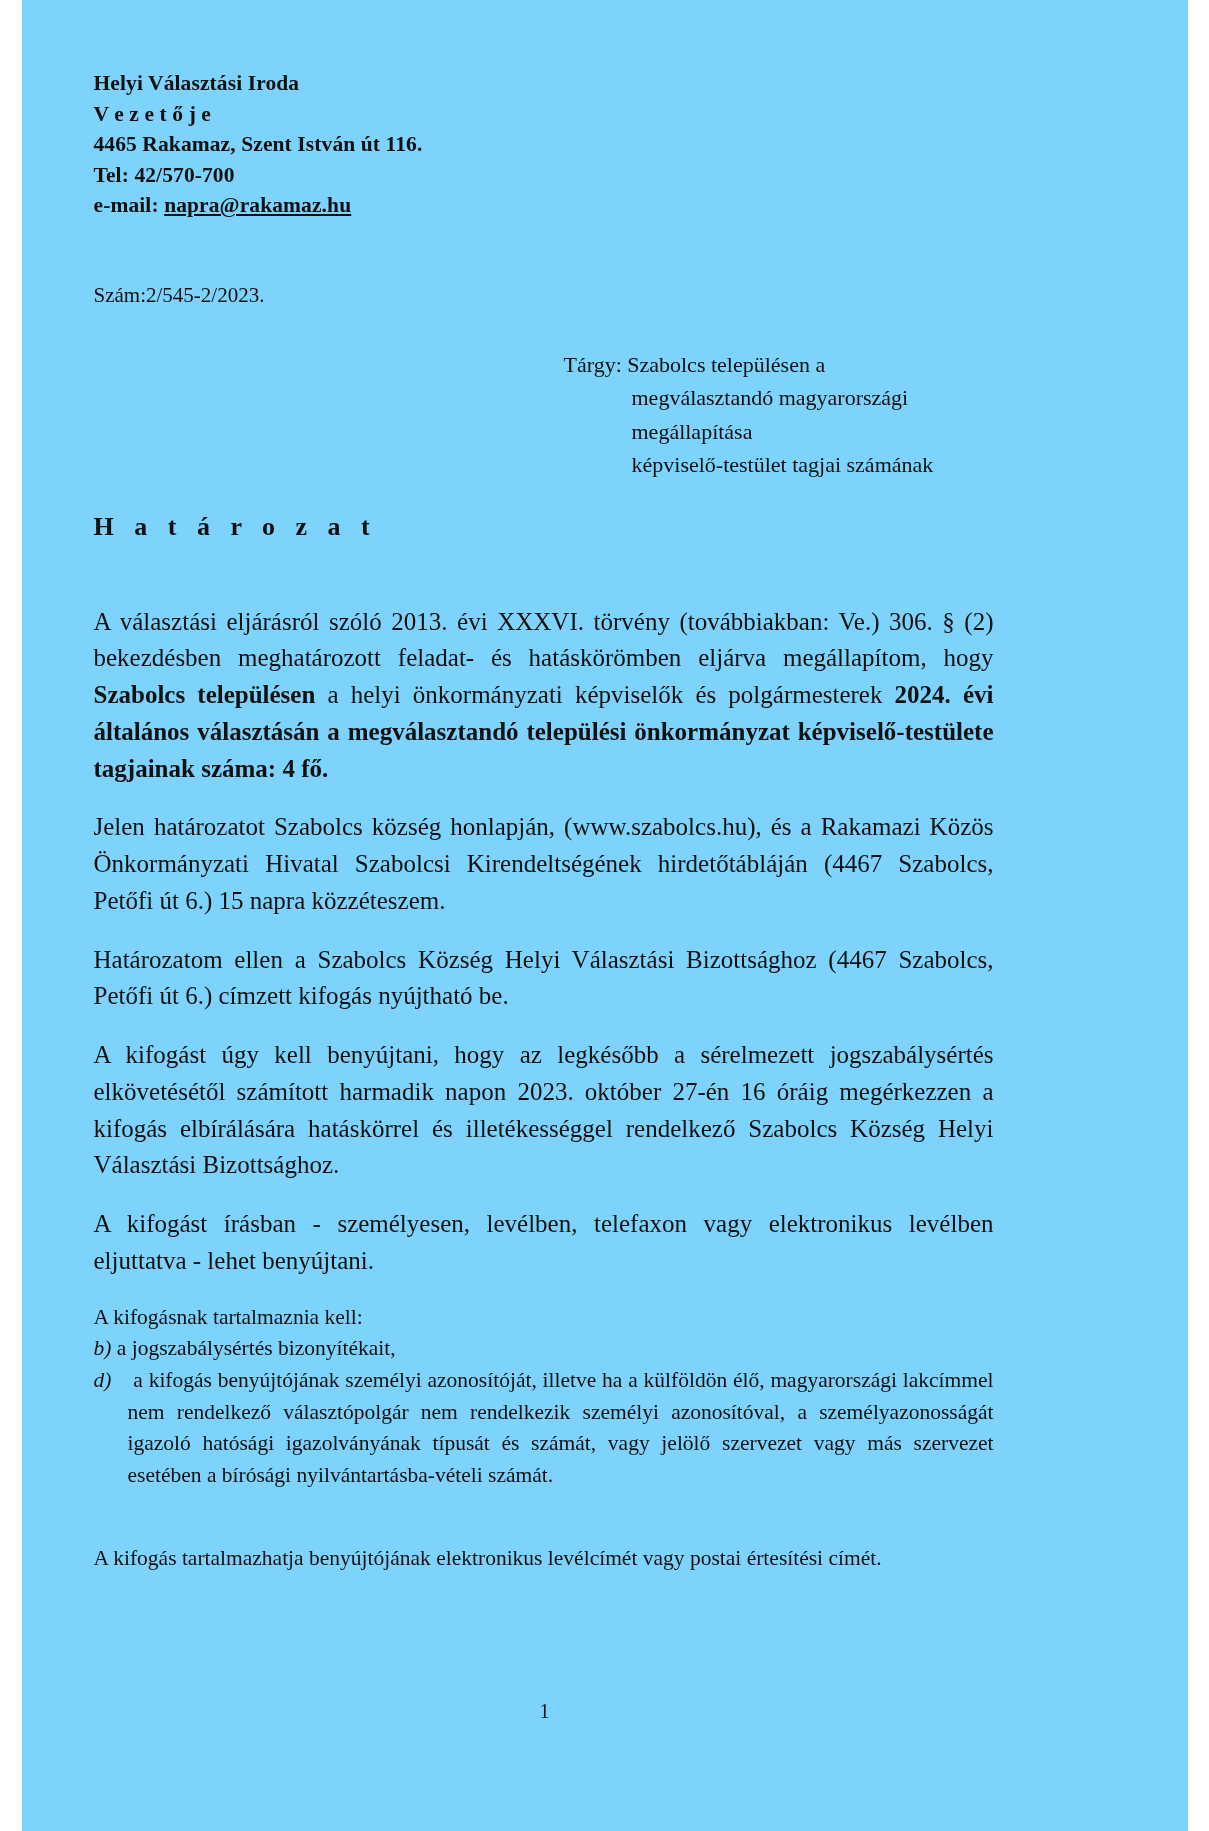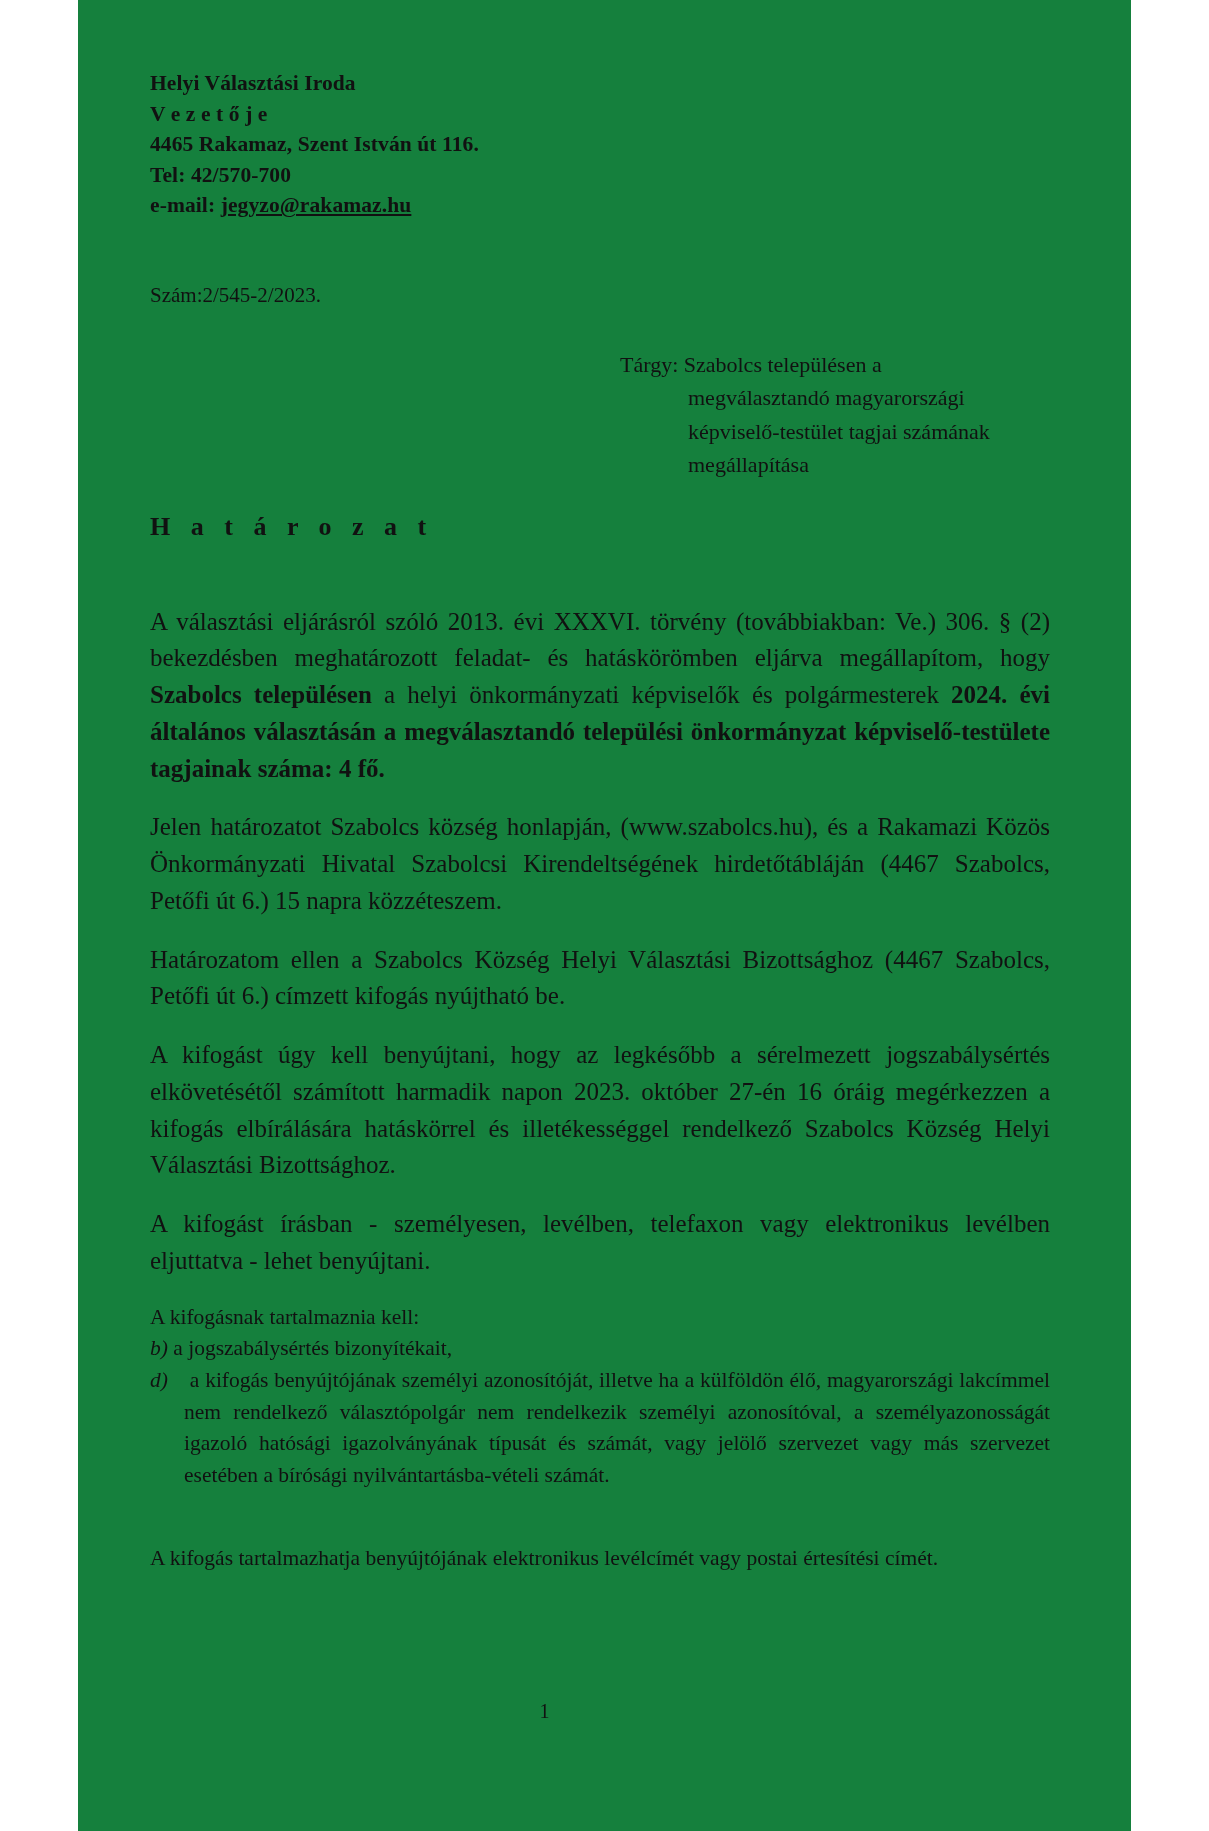--- a/index.html
+++ b/index.html
@@ -7,24 +7,24 @@
     margin: 0;
     padding: 0;
     background: #ffffff;
   }
   body {
     font-family: "Liberation Serif", "DejaVu Serif", serif;
     color: #111111;
   }
   .page {
     position: relative;
-    width: 1053px;
+    width: 1166px;
     height: 1831px;
     margin: 0 auto;
-    background: #15803d;
+    background: #7dd3fc;
     box-sizing: border-box;
     padding: 0;
     overflow: hidden;
   }
   .content {
     position: absolute;
     left: 72px;
     top: 68px;
     width: 900px;
   }
@@ -140,30 +140,30 @@
 <body>
 
 <div class="page">
   <div class="content">
 
     <div class="letterhead">
       <div class="lh-line">Helyi Választási Iroda</div>
       <div class="lh-line">V e z e t ő j e</div>
       <div class="lh-line">4465 Rakamaz, Szent István út 116.</div>
       <div class="lh-line">Tel: 42/570-700</div>
-      <div class="lh-line"><span>e-mail: </span><span class="lh-email-link">jegyzo@rakamaz.hu</span></div>
+      <div class="lh-line"><span>e-mail: </span><span class="lh-email-link">napra@rakamaz.hu</span></div>
     </div>
 
     <div class="refnum">Szám:2/545-2/2023.</div>
 
     <div class="subject">
       <div class="subj-first">Tárgy: Szabolcs településen a</div>
       <div class="subj-rest">megválasztandó magyarországi</div>
+      <div class="subj-rest">megállapítása</div>
       <div class="subj-rest">képviselő-testület tagjai számának</div>
-      <div class="subj-rest">megállapítása</div>
     </div>
 
     <div class="doc-title">H a t á r o z a t</div>
 
     <div class="body-block">
 
       <p class="para"><span>A választási eljárásról szóló 2013. évi XXXVI. törvény (továbbiakban: Ve.) 306. § (2) bekezdésben meghatározott feladat- és hatáskörömben eljárva megállapítom, hogy </span><span class="b">Szabolcs településen</span><span> a helyi önkormányzati képviselők és polgármesterek </span><span class="b">2024. évi általános választásán a megválasztandó települési önkormányzat képviselő-testülete tagjainak száma: 4 fő.</span></p>
 
       <p class="para">Jelen határozatot Szabolcs község honlapján, (www.szabolcs.hu), és a Rakamazi Közös Önkormányzati Hivatal Szabolcsi Kirendeltségének hirdetőtábláján (4467 Szabolcs, Petőfi út 6.) 15 napra közzéteszem.</p>
 

